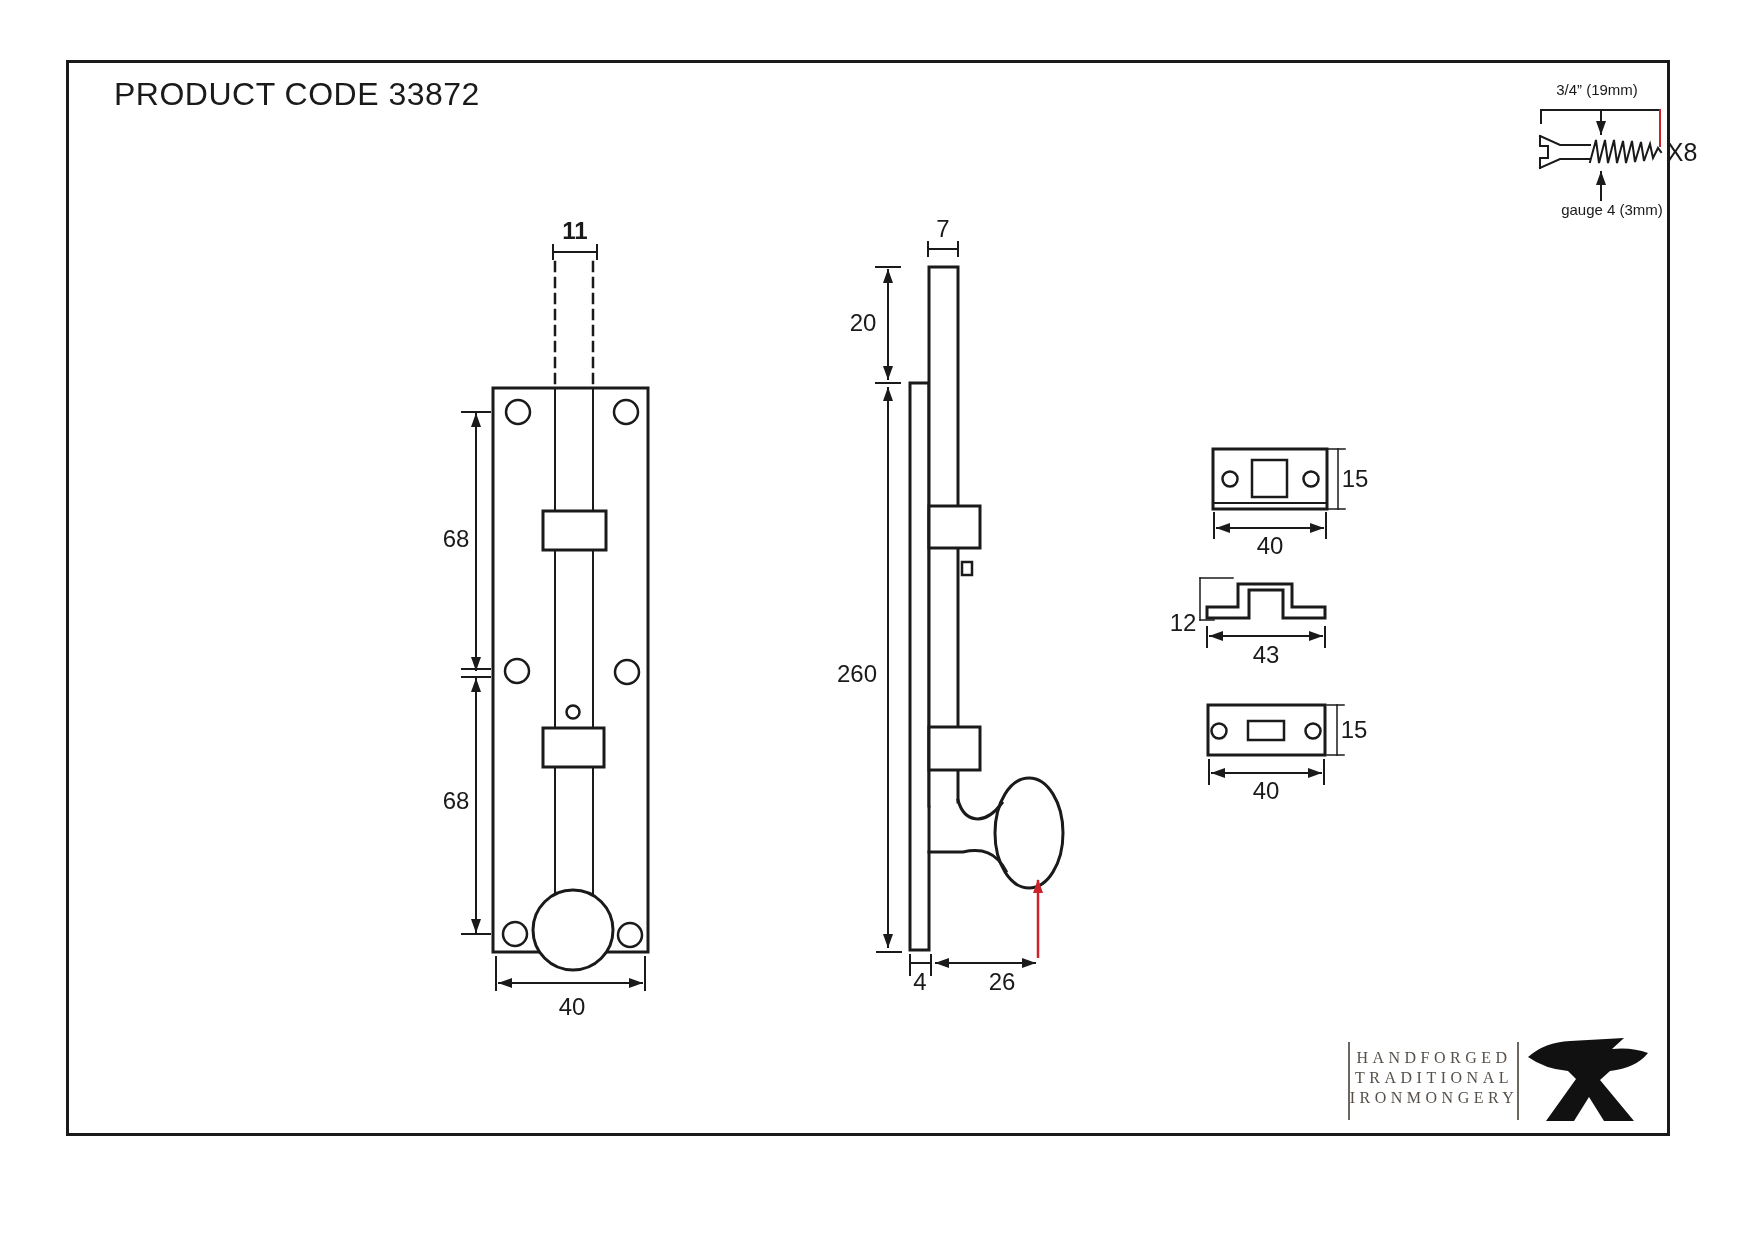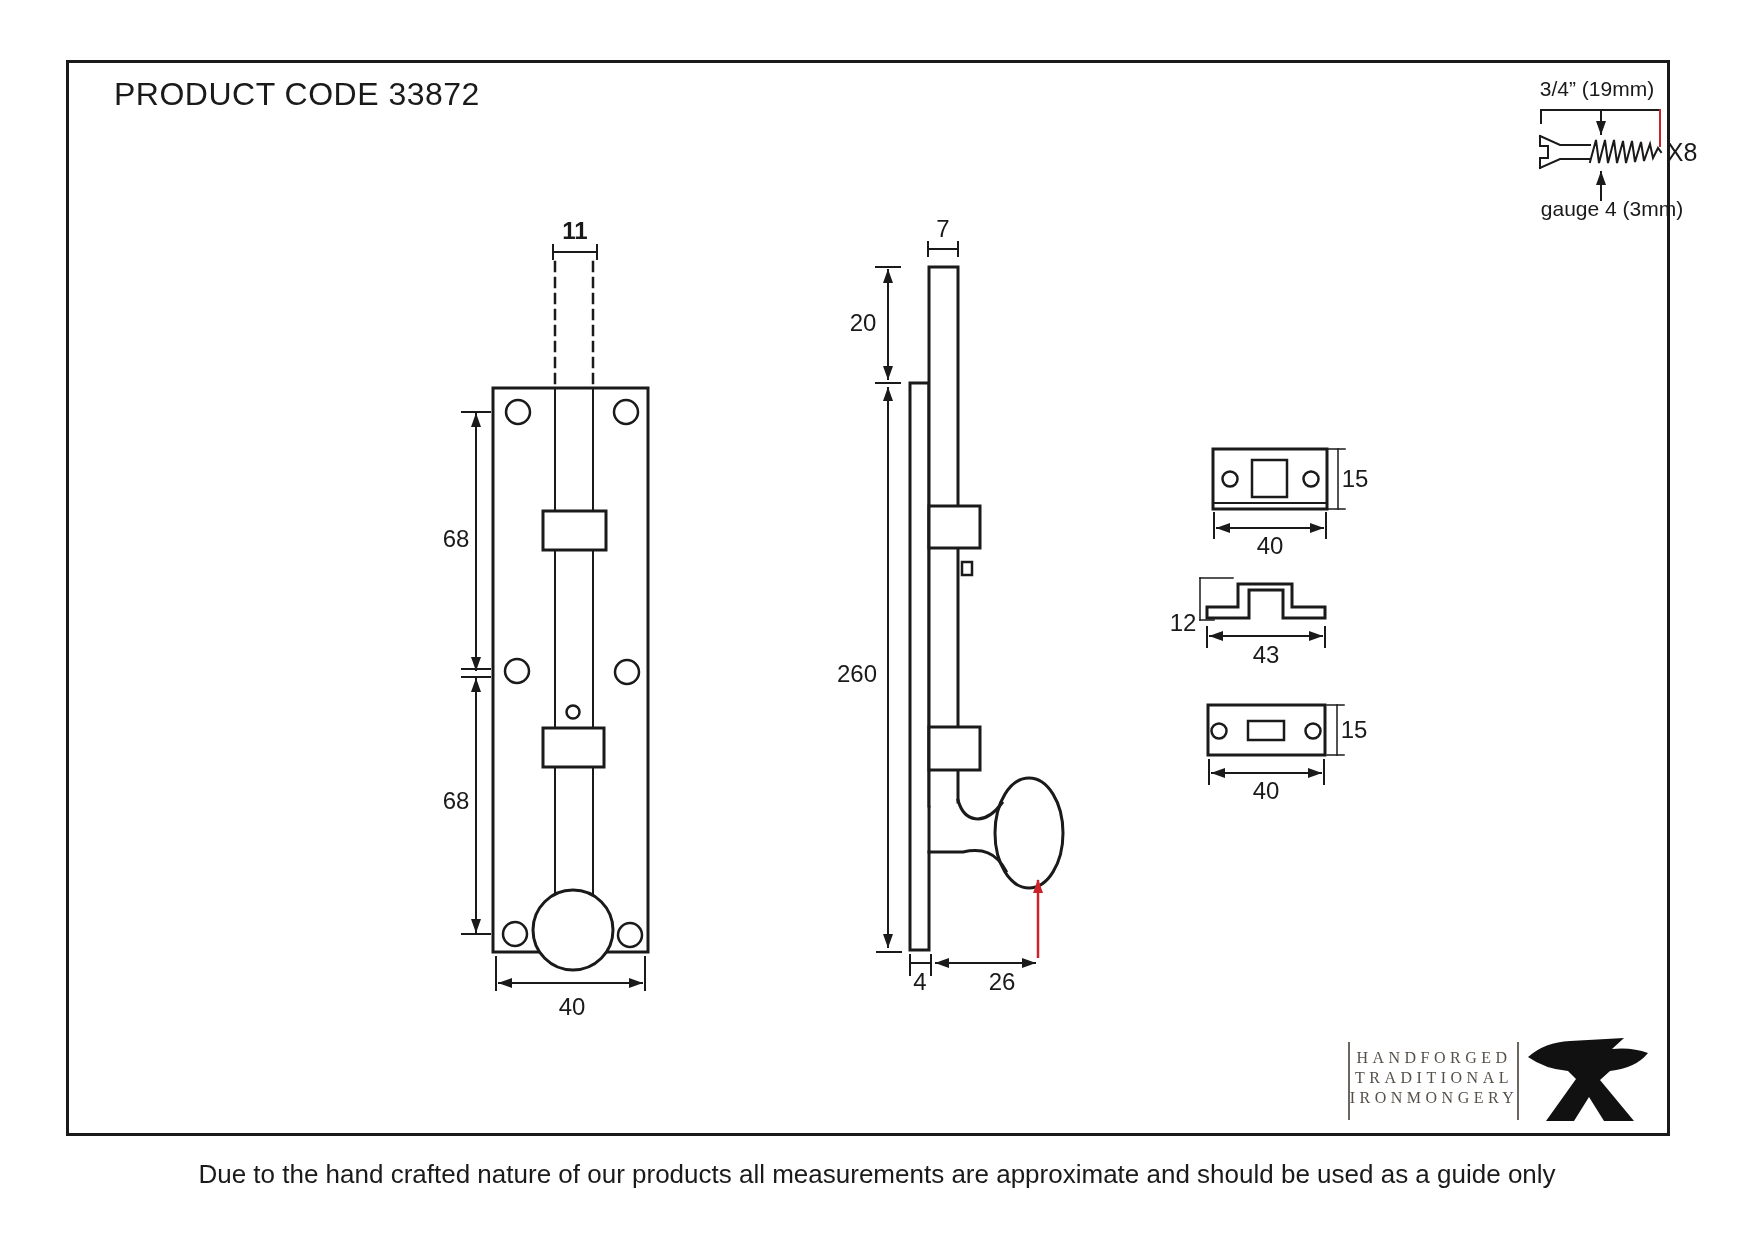--- a/index.html
+++ b/index.html
@@ -12,21 +12,21 @@
     overflow:hidden;
   }
   .frame{
     position:absolute;left:66px;top:60px;width:1604px;height:1076px;
     border:3px solid #1a1a1a;box-sizing:border-box;
   }
   svg.linework{position:absolute;left:0;top:0;}
   .lbl{position:absolute;white-space:nowrap;color:#1a1a1a;}
   .title{left:90px;top:76px;font-size:32px;letter-spacing:0.5px;margin-left:24px;}
   .dim{transform:translate(-50%,-50%);font-size:24px;}
-  .small-note{transform:translate(-50%,-50%);font-size:21px;text-align:right;}
+  .small-note{transform:translate(-50%,-50%);font-size:15px;text-align:right;}
   .qty{transform:translate(-50%,-50%);font-size:25px;}
   .logo-line{
     transform:translate(-50%,-50%);
     font-family:"Liberation Serif", serif;
     font-size:16px;letter-spacing:4.5px;color:#55504a;
   }
   .disclaimer{
     transform:translate(-50%,-50%);
     font-size:26px;
   }
@@ -216,15 +216,14 @@
   <div class="lbl dim" style="left:1355px;top:479px;">15</div>
   <div class="lbl dim" style="left:1183px;top:598px;margin-top:25px;">12</div>
   <div class="lbl dim" style="left:1266px;top:655px;">43</div>
   <div class="lbl dim" style="left:1266px;top:791px;">40</div>
   <div class="lbl dim" style="left:1354px;top:730px;">15</div>
 
   <div class="lbl logo-line" style="left:1434px;top:1058px;">HANDFORGED</div>
   <div class="lbl logo-line" style="left:1434px;top:1078px;">TRADITIONAL</div>
   <div class="lbl logo-line" style="left:1434px;top:1098px;">IRONMONGERY</div>
 
-  <div class="lbl disclaimer" style="left:877px;top:1174px;">Due to the hand crafted nature of our products all measurements are approximate and should be used as a guide only</div>
 
 </div>
 
 </body></html>

